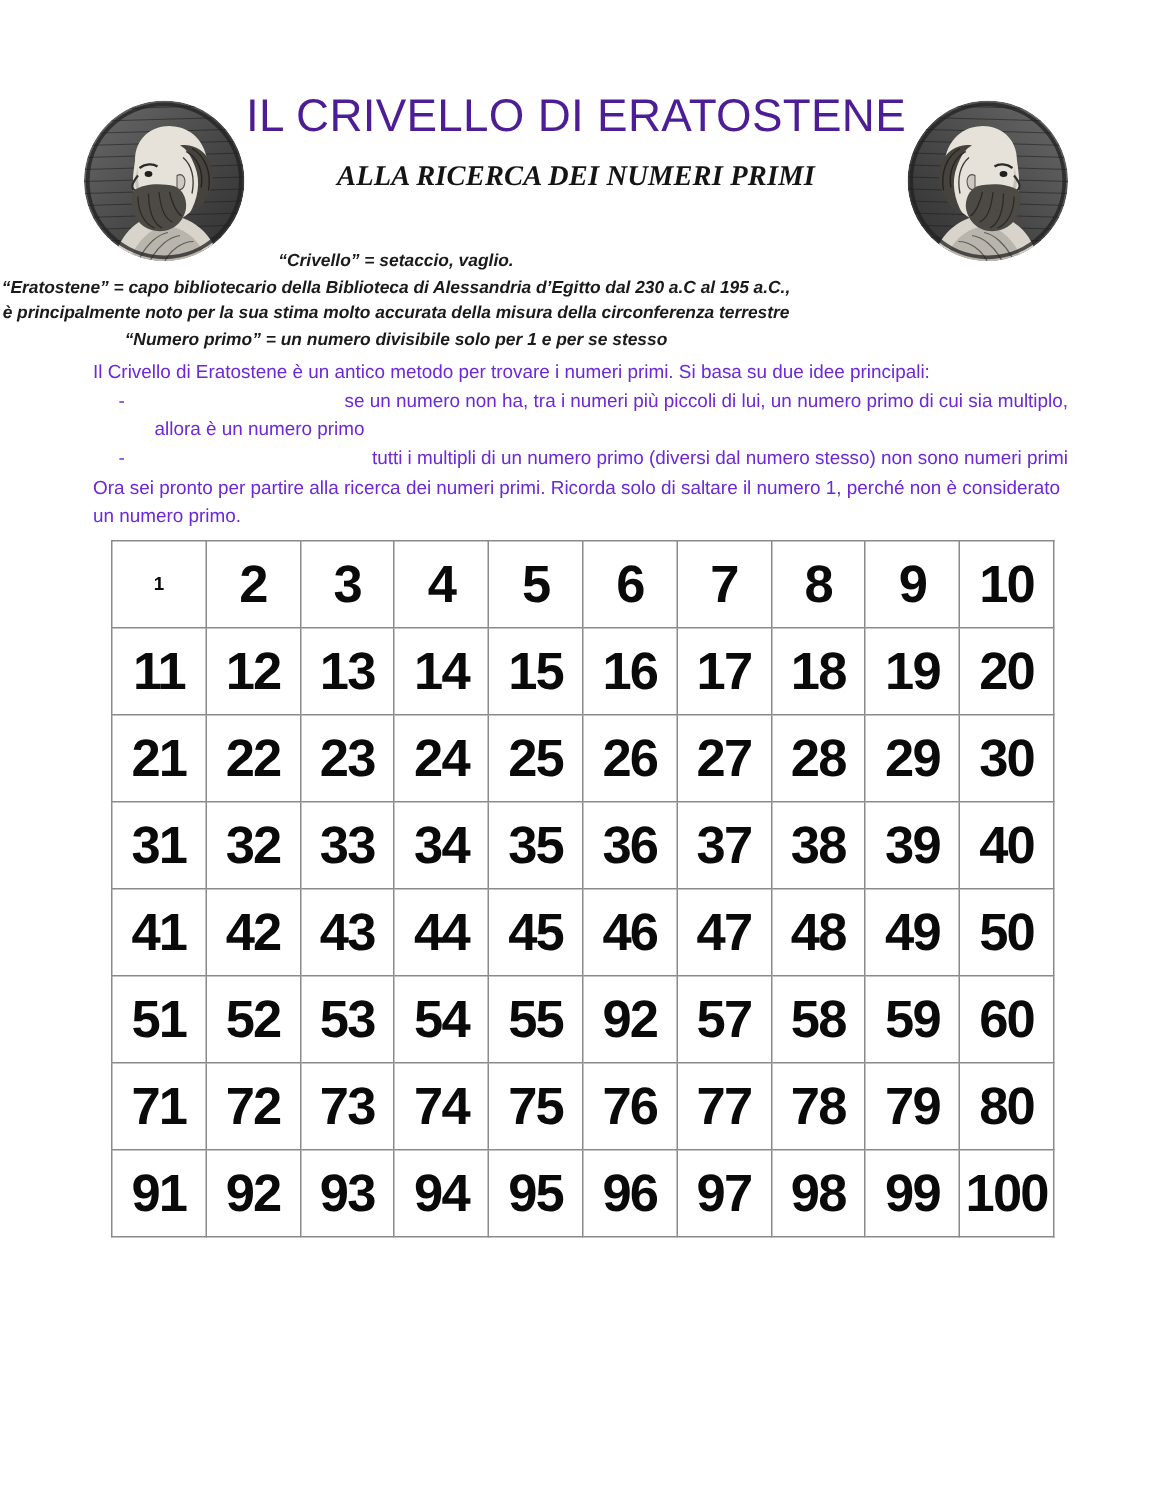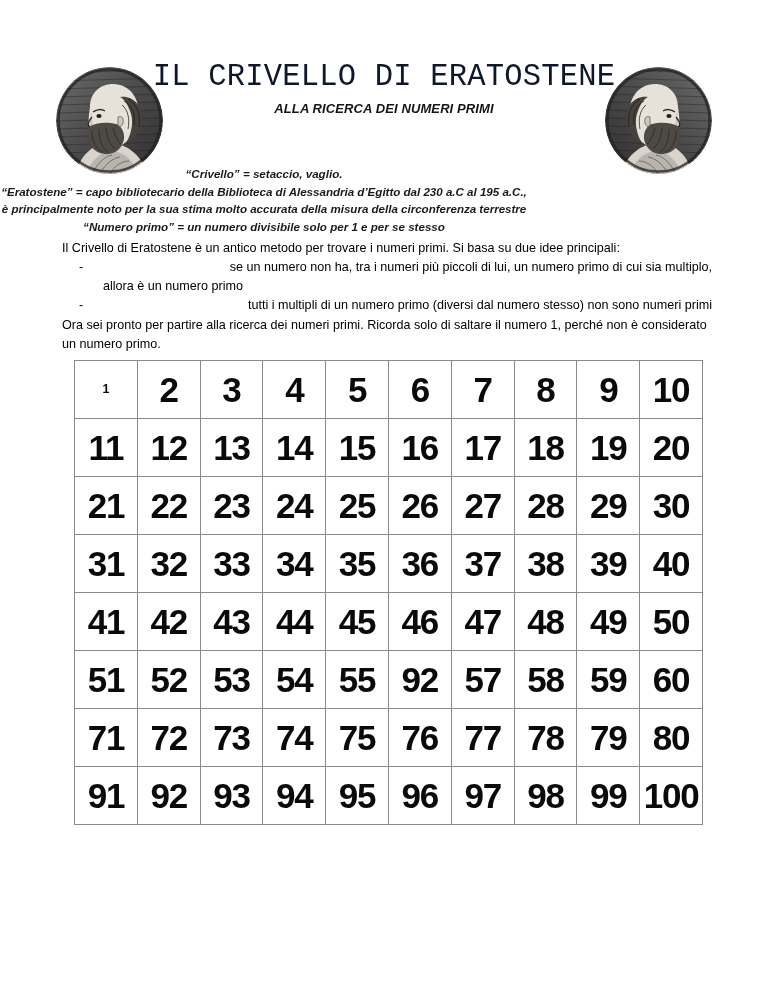--- a/index.html
+++ b/index.html
@@ -49,33 +49,33 @@
     top: 0;
     width: 528px;
     text-align: center;
   }
 
   #main-title {
     font-size: 30.5px;
     font-weight: 400;
     letter-spacing: 0.2px;
     line-height: 1.18;
-    color: #0f172a;
+    color: #4c1d95;
     white-space: nowrap;
-    font-family: Liberation Mono, monospace;
   }
 
   #sub-title {
-    font-size: 13px;
+    font-size: 19px;
     font-weight: bold;
     font-style: italic;
     letter-spacing: 0.1px;
-    margin-top: 5px;
+    margin-top: 11px;
     color: #141414;
     white-space: nowrap;
+    font-family: Liberation Serif, serif;
   }
 
   .defline {
     font-size: 11.6px;
     font-weight: bold;
     font-style: italic;
     color: #1a1a1a;
     line-height: 1.52;
     white-space: nowrap;
   }
@@ -94,21 +94,21 @@
   }
 
   
   #intro {
     position: absolute;
     left: 62px;
     top: 239px;
     width: 650px;
     font-size: 12.6px;
     line-height: 1.52;
-    color: #000000;
+    color: #6d28d9;
   }
   #intro .para { white-space: nowrap; }
   #intro .para.wrap { white-space: normal; }
 
   .bullet-row {
     display: flex;
     white-space: nowrap;
   }
   .bullet-dash {
     width: 41px;

